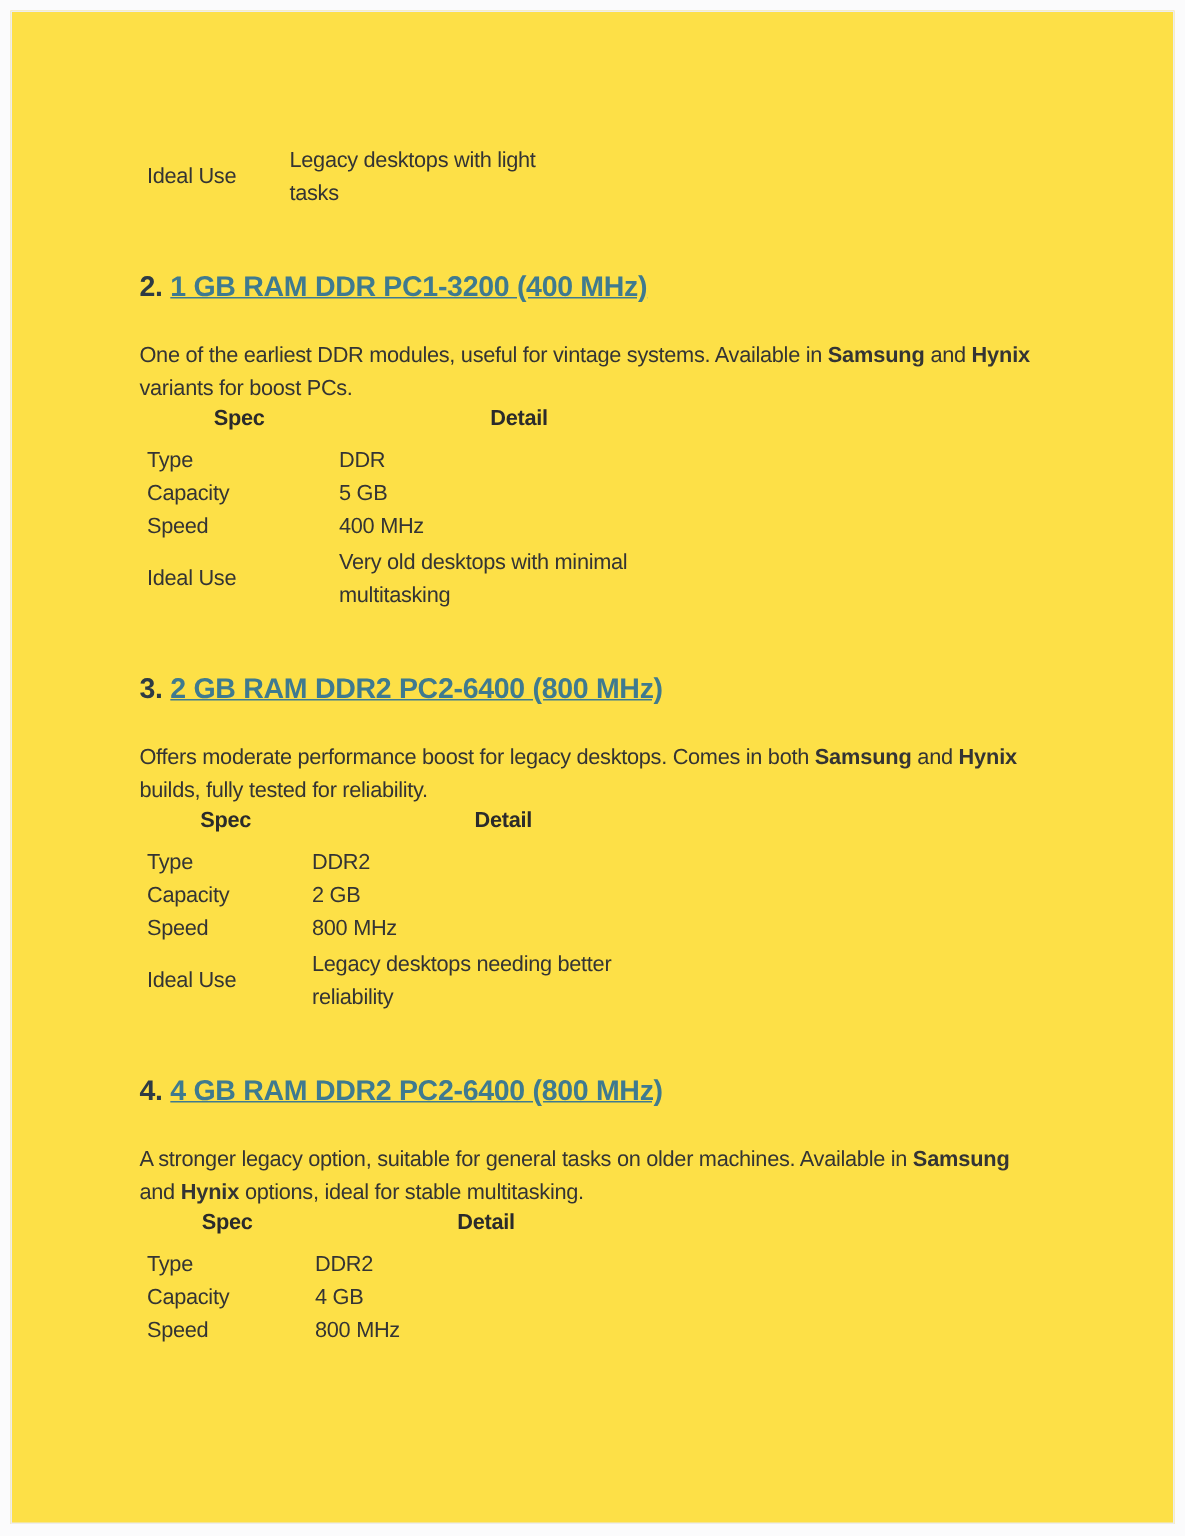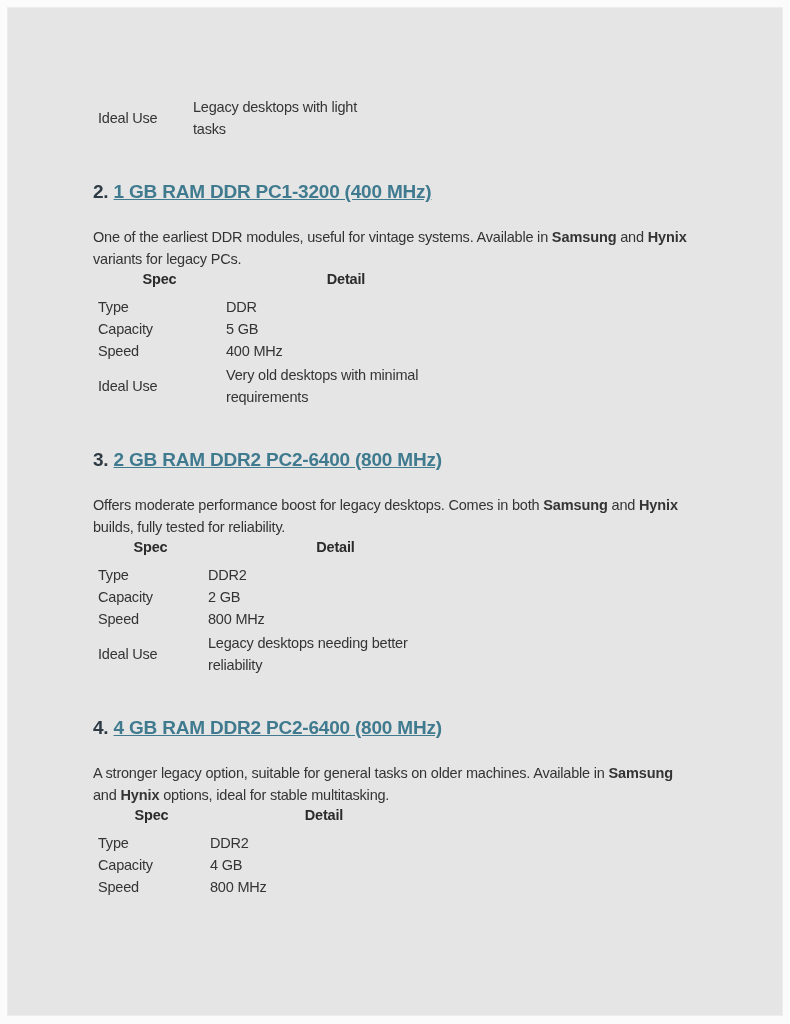--- a/index.html
+++ b/index.html
@@ -3,21 +3,21 @@
 <meta charset="utf-8">
 <style>
   html,body{margin:0;padding:0;}
   body{
     width:790px;height:1024px;position:relative;
     background:#fbfbfc;
     font-family:"Liberation Sans",sans-serif;
   }
   .page{
     position:absolute;left:7px;top:7px;right:7px;bottom:8px;
-    background:#e5e5e5;
+    background:#fde047;
     border:1px solid #ededef;
   }
   .content{
     position:absolute;left:85px;top:0;width:592px;
     color:var(--body-color,#343434);
     font-size:14.5px;
     letter-spacing:-0.2px;
   }
 
   
@@ -69,21 +69,21 @@
               <div class="value-line">tasks</div>
             </div>
           </div>
         </div>
       </div>
     <div id="sections-slot">
         <div class="section">
           <div class="section-heading"><span class="section-number">2.</span> <a class="section-title-link">1 GB RAM DDR PC1-3200 (400 MHz)</a></div>
           <div class="section-intro">
             <div class="intro-line"><span class="seg">One of the earliest DDR modules, useful for vintage systems. Available in </span><span class="seg-bold">Samsung</span><span class="seg"> and </span><span class="seg-bold">Hynix</span></div>
-            <div class="intro-line"><span class="seg">variants for legacy PCs.</span></div>
+            <div class="intro-line"><span class="seg">variants for boost PCs.</span></div>
           </div>
           <div class="spec-table" style="--c1: 133px; --c2: 240px;">
             <div class="t-header">
               <div class="th">Spec</div>
               <div class="th">Detail</div>
             </div>
             <div class="t-row">
               <div class="label">Type</div>
               <div class="value">
                 <div class="value-line">DDR</div>
@@ -98,21 +98,21 @@
             <div class="t-row">
               <div class="label">Speed</div>
               <div class="value">
                 <div class="value-line">400 MHz</div>
               </div>
             </div>
             <div class="t-row multiline">
               <div class="label">Ideal Use</div>
               <div class="value">
                 <div class="value-line">Very old desktops with minimal</div>
-                <div class="value-line">requirements</div>
+                <div class="value-line">multitasking</div>
               </div>
             </div>
           </div>
         </div>
         <div class="section">
           <div class="section-heading"><span class="section-number">3.</span> <a class="section-title-link">2 GB RAM DDR2 PC2-6400 (800 MHz)</a></div>
           <div class="section-intro">
             <div class="intro-line"><span class="seg">Offers moderate performance boost for legacy desktops. Comes in both </span><span class="seg-bold">Samsung</span><span class="seg"> and </span><span class="seg-bold">Hynix</span></div>
             <div class="intro-line"><span class="seg">builds, fully tested for reliability.</span></div>
           </div>

